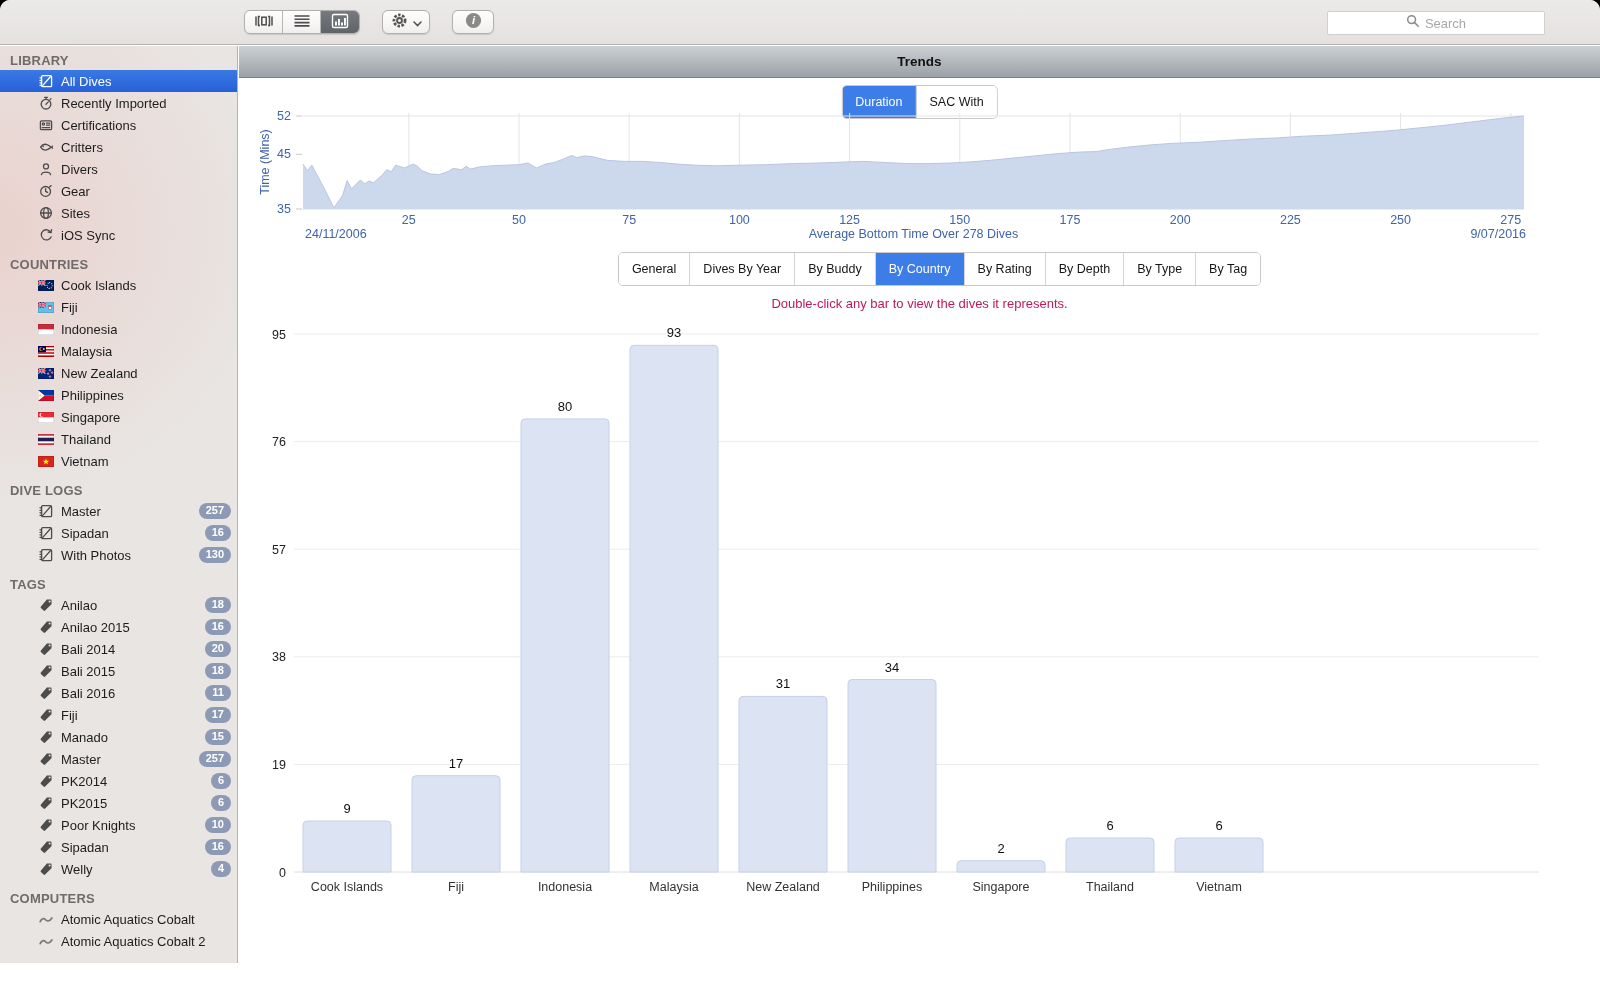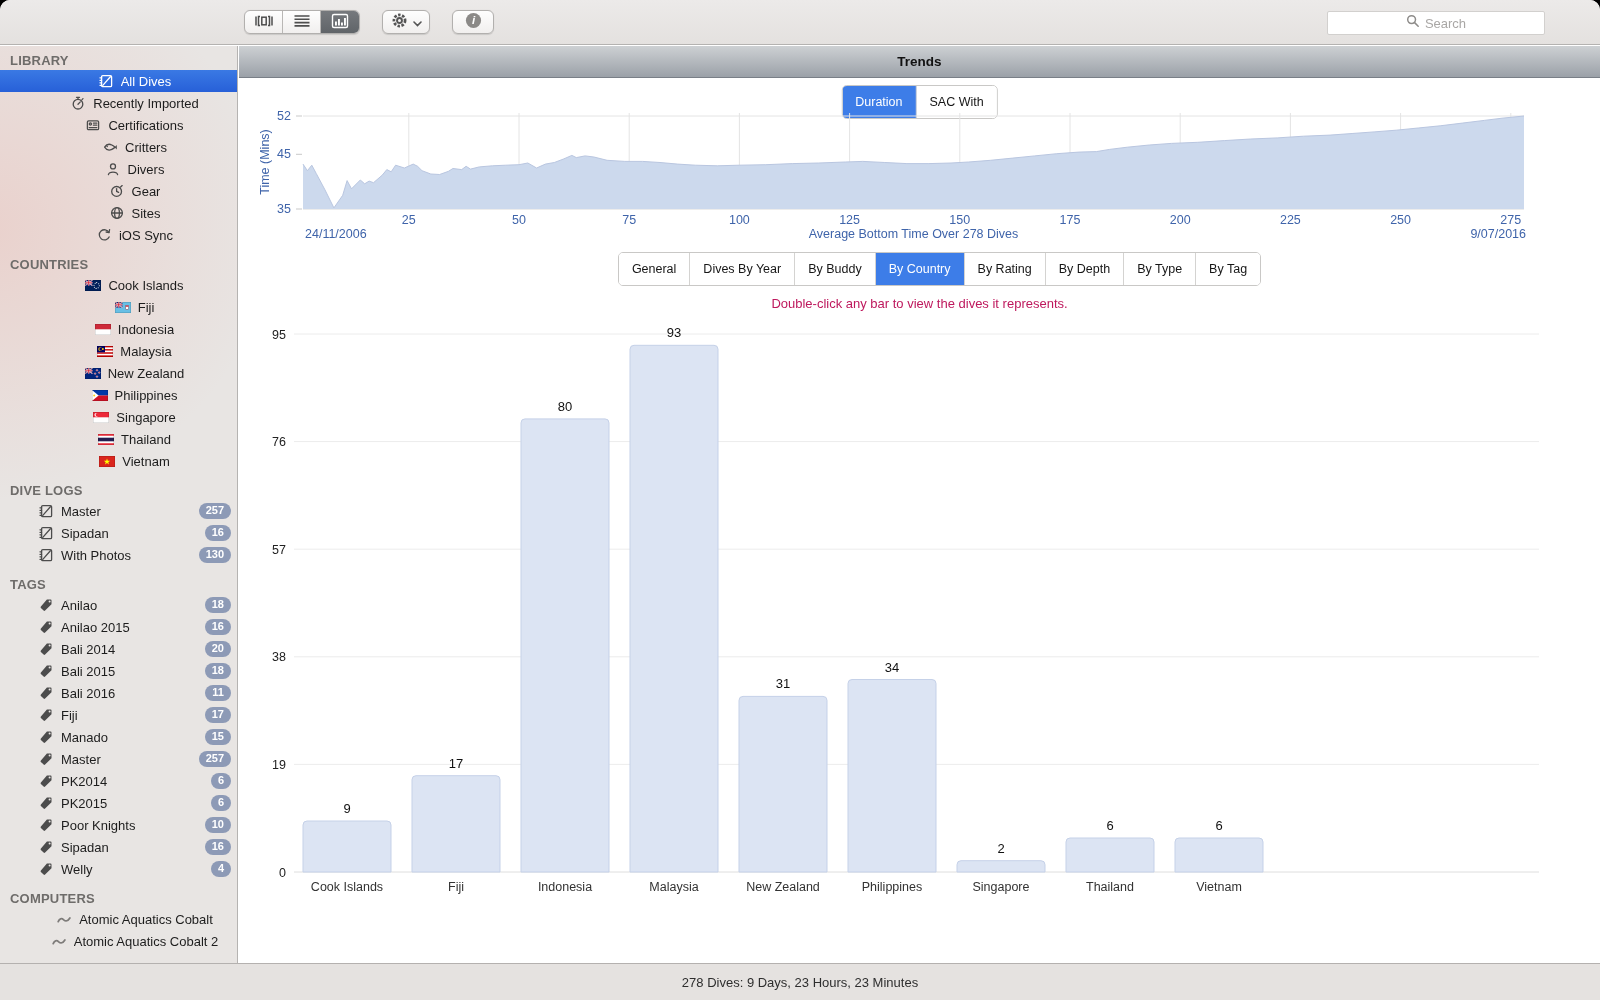--- a/index.html
+++ b/index.html
@@ -16,21 +16,21 @@
   .gear-btn { width:48px; margin-left:22px; gap:4px; }
   .info-btn { width:42px; margin-left:22px; }
   .search { position:absolute; right:55px; top:11px; width:218px; height:24px; background:#fff; border:1px solid #d2d0ce; border-radius:2px; display:flex; align-items:center; justify-content:center; gap:5px; }
   .search .ph { color:#a9a7a5; font-size:13px; }
 
   
   .sidebar { position:absolute; left:0; top:46px; width:238px; bottom:37px; background:#e8e5e3; border-right:1px solid #b5b3b1; overflow:hidden; padding-top:6px; }
   .sidebar::before { content:""; position:absolute; inset:0; background:radial-gradient(420px 400px at -6% 20%, rgba(238,152,140,.26), rgba(238,152,140,0) 68%); pointer-events:none; }
   .sec-title { height:18px; line-height:18px; padding-left:10px; font-size:13px; font-weight:bold; color:#6e6c6a; letter-spacing:.2px; margin-top:10px; position:relative; }
   .sec-title:first-child { margin-top:0; }
-  .row { height:22px; display:flex; align-items:center; padding-left:38px; padding-right:6px; font-size:13px; color:#1d1d1d; position:relative;justify-content:center; }
+  .row { height:22px; display:flex; align-items:center; padding-left:38px; padding-right:6px; font-size:13px; color:#1d1d1d; position:relative; }
   .row .icn { width:17px; height:16px; margin-right:6px; display:flex; align-items:center; color:#4c4c4c; flex:none; }
   .row .lbl { white-space:nowrap; overflow:hidden; }
   .row .badge { margin-left:auto; background:#8d9ab6; color:#fff; font-size:11px; font-weight:bold; border-radius:9px; padding:1.5px 7px; line-height:1.2; }
   .row.selected { background:linear-gradient(#3a79e4,#2760d8); color:#fff; }
   .row.selected .icn { color:#fff; }
 
   
   .content { position:absolute; left:239px; right:0; top:46px; bottom:37px; background:#fff; overflow:hidden; }
   .sec-header { height:31px; background:linear-gradient(#cdd0d3,#9ba1a8); border-top:1px solid #8e9298; border-bottom:1px solid #797f87; display:flex; align-items:center; justify-content:center; font-size:13.5px; font-weight:bold; color:#111; }
   .sec-header:first-child { border-top:none; height:32px; }
@@ -640,17 +640,14 @@
         <text x="762" y="574" text-anchor="middle" font-size="12.5" fill="#333">Singapore</text>
         <path d="M827,555 L827,525.0 Q827,521.0 831,521.0 L911,521.0 Q915,521.0 915,525.0 L915,555 Z" fill="#dce4f3" stroke="#c5d1e8" stroke-width="1"></path>
         <text x="871" y="513.0" text-anchor="middle" font-size="13" fill="#111">6</text>
         <text x="871" y="574" text-anchor="middle" font-size="12.5" fill="#333">Thailand</text>
         <path d="M936,555 L936,525.0 Q936,521.0 940,521.0 L1020,521.0 Q1024,521.0 1024,525.0 L1024,555 Z" fill="#dce4f3" stroke="#c5d1e8" stroke-width="1"></path>
         <text x="980" y="513.0" text-anchor="middle" font-size="13" fill="#111">6</text>
         <text x="980" y="574" text-anchor="middle" font-size="12.5" fill="#333">Vietnam</text>
       </svg>
   </main>
 
-  <footer class="statusbar">
-    <span>278 Dives: 9 Days, 23 Hours, 23 Minutes</span>
-  </footer>
 
 </div>
 
 </body></html>

